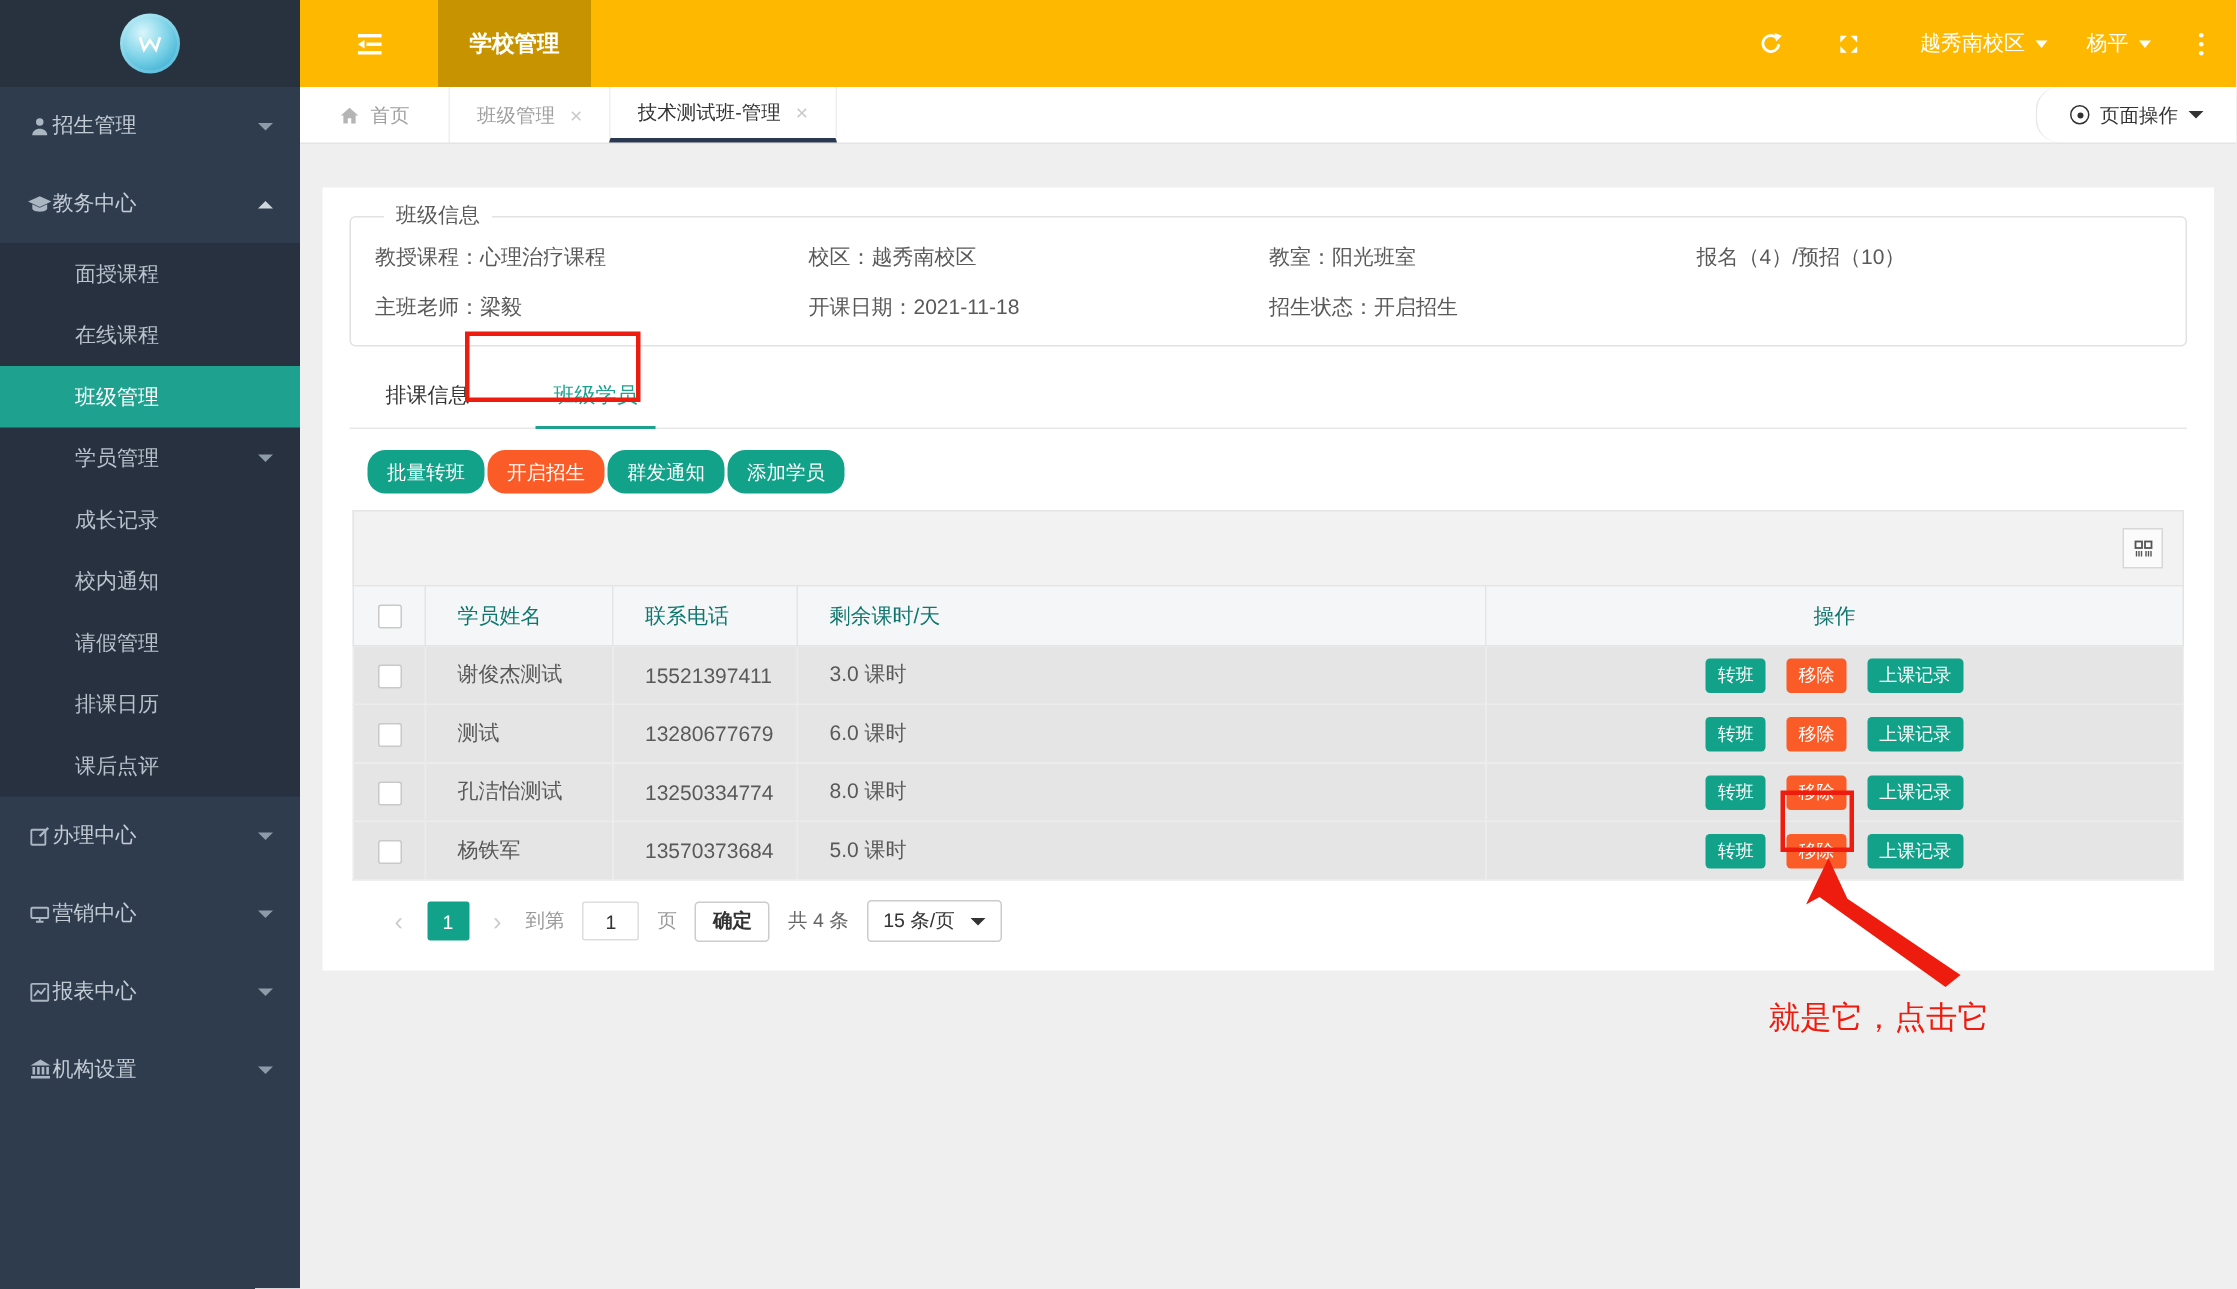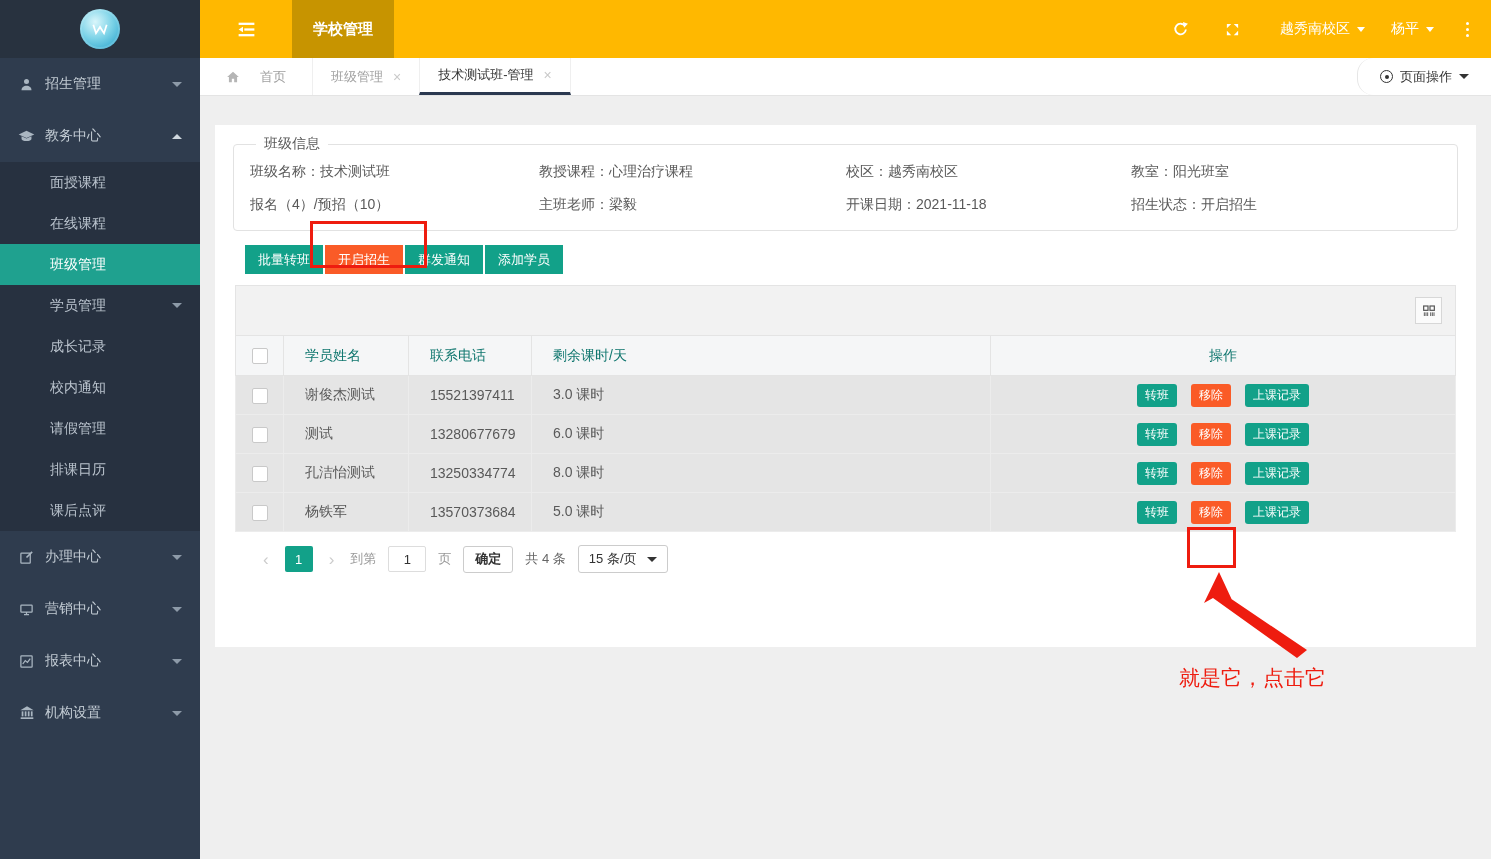--- a/index.html
+++ b/index.html
@@ -5,21 +5,21 @@
   * { margin:0; padding:0; box-sizing:border-box; }
   body { font-family:"Liberation Sans","DejaVu Sans",sans-serif; background:#ddd; }
   .app { position:relative; width:1491px; height:859px; background:#efefef; overflow:hidden; }
 
   
   .sidebar { position:absolute; left:0; top:0; width:200px; height:859px; background:#2f3c4e; z-index:3; }
   .logo-area { height:58px; background:#28323f; display:flex; align-items:center; justify-content:center; }
   .logo-circle { width:40px; height:40px; border-radius:50%;
     background:radial-gradient(circle at 38% 32%, #d9f6fb, #7fd4e8 45%, #3fb0d4 80%, #2e9cc4);
     display:flex; align-items:center; justify-content:center; box-shadow:0 0 0 2px rgba(255,255,255,.15) inset; }
-  .menu-item { height:52px; display:flex; align-items:center; gap:10px; padding:0 18px;
+  .menu-item { height:52px; display:flex; align-items:center; padding:0 18px;
     color:#c3ccd4; font-size:14px; cursor:pointer;font-family:Liberation Mono, monospace; }
   .menu-item .micon { width:17px; display:flex; justify-content:center; color:#aab6c1; }
   .chev { margin-left:auto; width:0; height:0; border-left:5px solid transparent; border-right:5px solid transparent; }
   .chev.down { border-top:5px solid #8d9aa8; }
   .chev.up { border-bottom:5px solid #cfd7de; }
   .submenu { background:#273140; }
   .submenu-item { height:41px; display:flex; align-items:center; padding-left:50px;
     color:#b9c2cc; font-size:14px; cursor:pointer; }
   .submenu-item.active { background:#1fa18f; color:#fff; }
   .submenu-item .chev { margin-right:18px; }
@@ -32,21 +32,21 @@
     justify-content:center; font-size:15px; font-weight:bold; cursor:pointer; }
   .header-right { margin-left:auto; display:flex; align-items:center; gap:26px; padding-right:16px; font-size:14px; }
   .hbtn { display:flex; align-items:center; gap:7px; cursor:pointer; }
   .hbtn .chev.down { border-top-color:#fff; border-left-width:4px; border-right-width:4px; border-top-width:5px; }
   .kebab { display:flex; flex-direction:column; gap:3px; padding:2px 6px; cursor:pointer; }
   .kebab i { width:3px; height:3px; background:#fff; border-radius:50%; }
 
   
   .tabbar { position:absolute; left:200px; top:58px; width:1291px; height:38px; background:#fff;
     border-bottom:1px solid #e4e4e4; display:flex; align-items:stretch; font-size:13px; color:#a0a0a0; z-index:2; }
-  .tb-home { display:flex; align-items:center; gap:20px; padding:0 26px; cursor:pointer; }
+  .tb-home { display:flex; align-items:center; gap:7px; padding:0 26px; cursor:pointer; }
   .tb-tab { display:flex; align-items:center; gap:10px; padding:0 18px; border-left:1px solid #efefef; cursor:pointer; }
   .tb-tab .x { color:#c9c9c9; font-size:14px; cursor:pointer; }
   .tb-tab.active { color:#333; border-right:1px solid #efefef; border-bottom:3px solid #2b3950; }
   .page-ops { margin-left:auto; border-left:1px solid #e6e6e6; display:flex; align-items:center;
     gap:7px; padding:0 22px; color:#333; cursor:pointer;border-radius:16px; }
   .circle-dot { width:13px; height:13px; border:1.5px solid #333; border-radius:50%;
     display:flex; align-items:center; justify-content:center; }
   .circle-dot i { width:4px; height:4px; background:#333; border-radius:50%; }
   .page-ops .chev.down { border-top-color:#333; }
 
@@ -58,21 +58,21 @@
     padding:4px 0 16px 16px; color:#595959; font-size:14px; }
   fieldset.info legend { padding:0 8px; margin-left:6px; color:#595959; }
   .info-grid { display:grid; grid-template-columns:289px 307px 285px 1fr; row-gap:15px; padding-top:6px; }
 
   .ctabs { display:flex; gap:32px; margin:14px 18px 0; padding:0 12px; border-bottom:1px solid #e8e8e8; }
   .ctab { padding:10px 12px 11px; font-size:14px; color:#333; cursor:pointer; }
   .ctab.active { color:#1fa18f; border-bottom:2px solid #1fa18f; margin-bottom:-1px; }
 
   .bulk { display:flex; gap:2px; padding:14px 0 10px 30px; }
   .btn-bulk { border:none; color:#fff; font-size:13px; padding:0 13px; height:29px;
-    background:#12a189; border-radius:0; cursor:pointer; font-family:inherit; }
+    background:#12a189; border-radius:12px; cursor:pointer; font-family:inherit; }
   .btn-bulk.orange { background:#fa5b27; }
 
   .table-zone { margin:1px 20px 0; }
   .toolbar { height:50px; background:#f2f2f2; border:1px solid #e4e4e4; border-bottom:none;
     display:flex; align-items:center; justify-content:flex-end; padding-right:13px; }
   .grid-btn { width:27px; height:27px; background:#fbfbfb; border:1px solid #d7d7d7;
     display:flex; align-items:center; justify-content:center; cursor:pointer; }
   table { width:100%; border-collapse:collapse; font-size:14px; color:#595959; table-layout:fixed; }
   thead th { background:#f5f6f7; font-weight:normal; color:#0f766e; height:40px;
     border:1px solid #e4e4e4; text-align:left; padding-left:21px; }
@@ -286,31 +286,34 @@
       <span class="chev down"></span>
     </div>
   </div>
 
   <div class="content">
     <div class="panel">
 
       <fieldset class="info">
         <legend>班级信息</legend>
         <div class="info-grid">
-          <span>班级名称：技术测试班</span>
           <span>教授课程：心理治疗课程</span>
           <span>校区：越秀南校区</span>
           <span>教室：阳光班室</span>
           <span>报名（4）/预招（10）</span>
           <span>主班老师：梁毅</span>
           <span>开课日期：2021-11-18</span>
           <span>招生状态：开启招生</span>
         </div>
       </fieldset>
 
+      <div class="ctabs">
+        <div class="ctab">排课信息</div>
+        <div class="ctab active">班级学员</div>
+      </div>
 
       <div class="bulk">
         <button class="btn-bulk">批量转班</button>
         <button class="btn-bulk orange">开启招生</button>
         <button class="btn-bulk">群发通知</button>
         <button class="btn-bulk">添加学员</button>
       </div>
 
       <div class="table-zone">
         <div class="toolbar">

